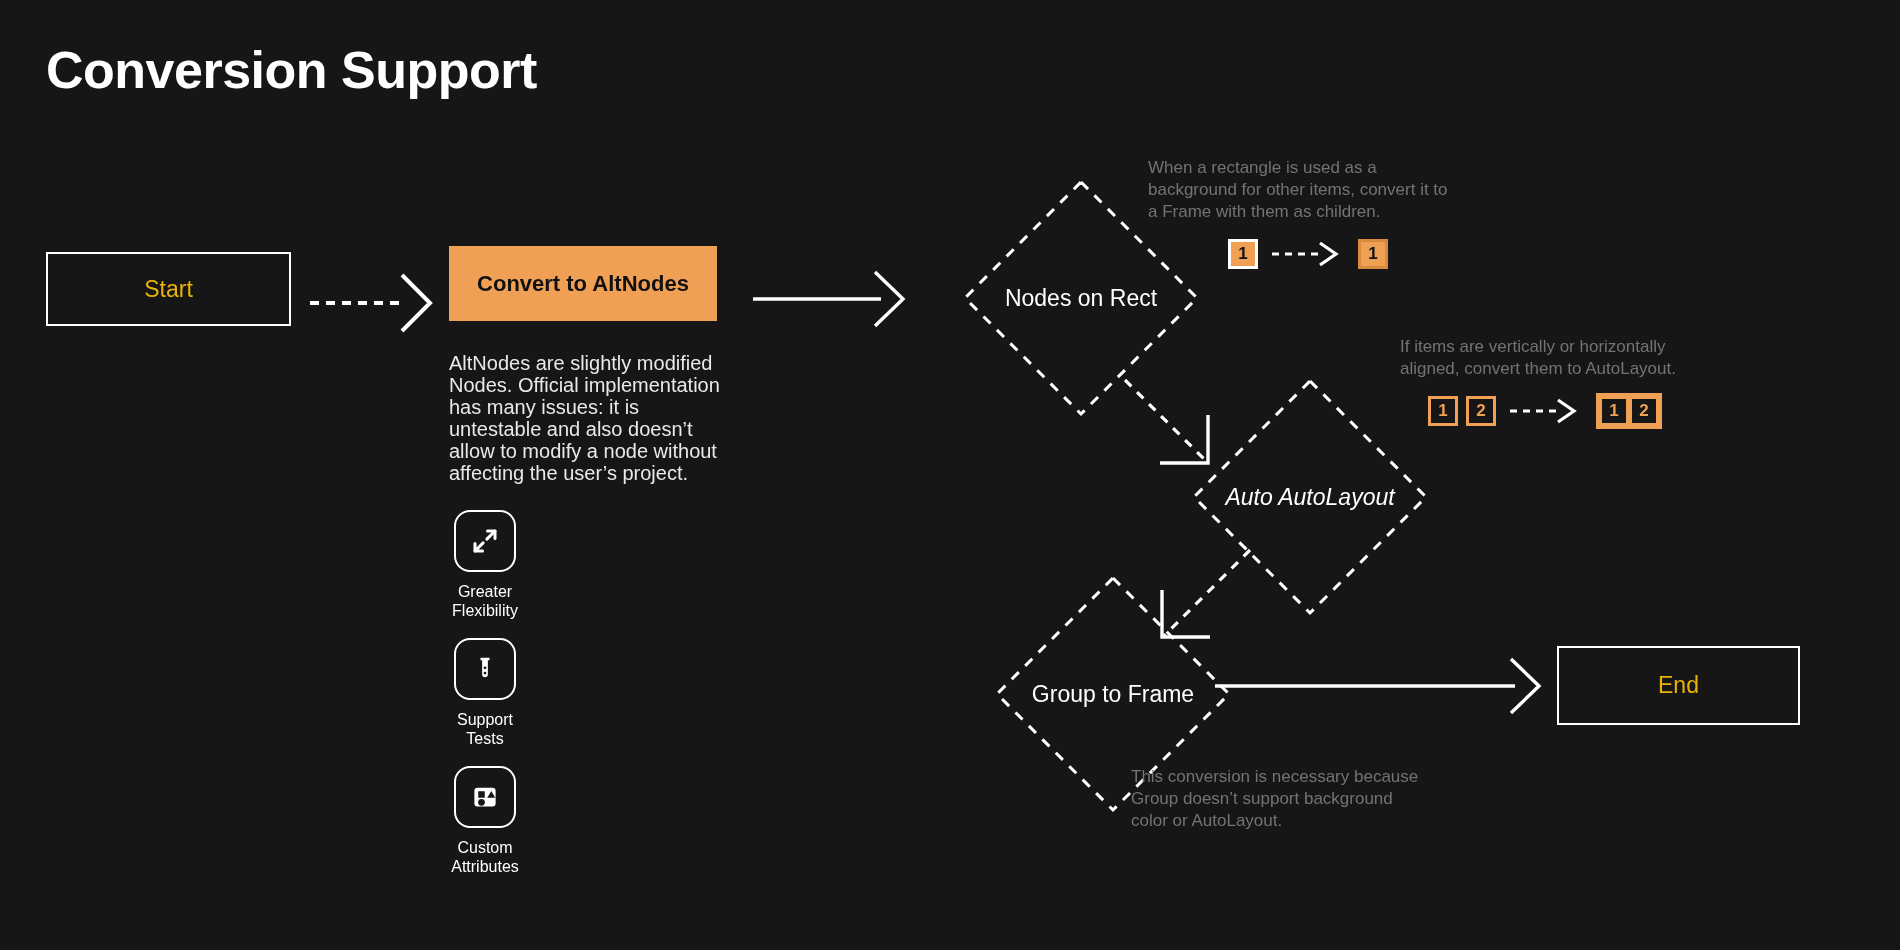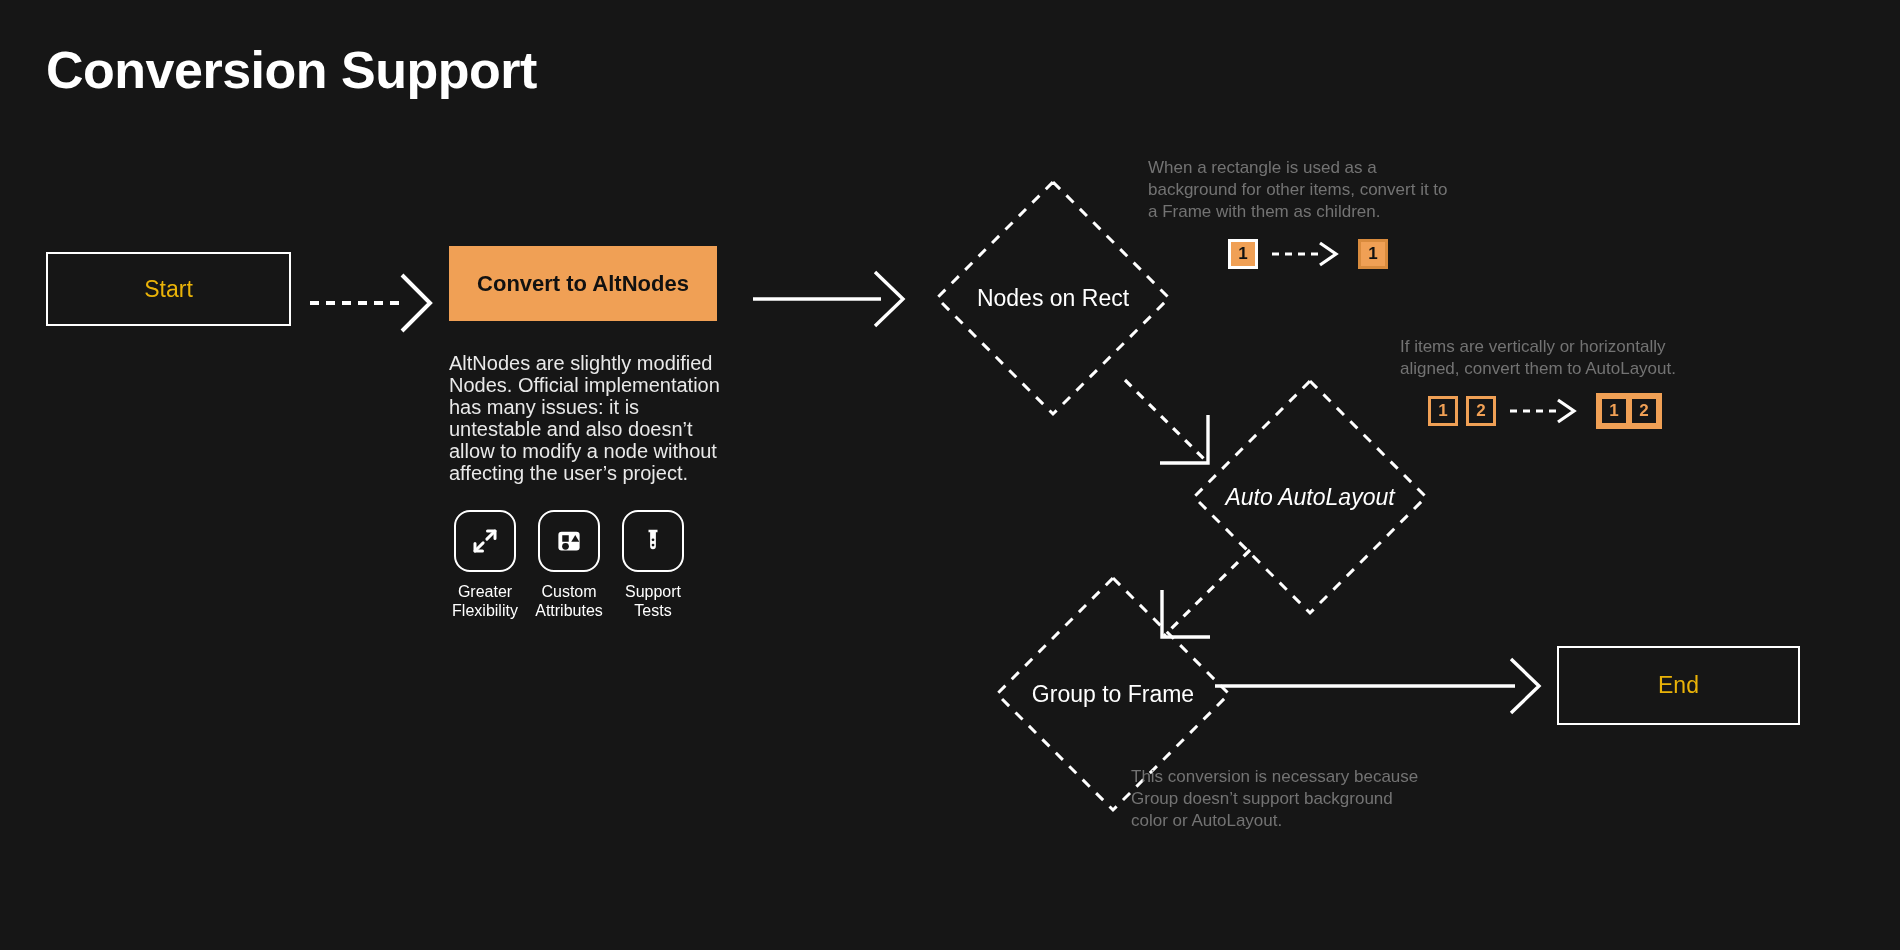--- a/index.html
+++ b/index.html
@@ -38,21 +38,21 @@
     color: #111111; font-size: 22px; font-weight: bold;
   }
 
   
   #convert-note {
     left: 449px; top: 352px; width: 272px;
     color: #e9e9e9; font-size: 20px; line-height: 22px;
   }
 
   
-  #features { left: 452px; top: 510px; display: flex; gap: 18px; }
+  #features { left: 452px; top: 510px; display: flex; gap: 18px; flex-direction: column; }
   .feature { width: 66px; display: flex; flex-direction: column; align-items: center; }
   .feat-tile {
     width: 62px; height: 62px; border-radius: 16px;
     border: 2px solid #ffffff;
     display: flex; align-items: center; justify-content: center;
   }
   .feat-label {
     margin-top: 10px; text-align: center;
     color: #ffffff; font-size: 16px; line-height: 19px;
   }
@@ -60,21 +60,21 @@
   
   .diamond-wrap { width: 240px; height: 240px; }
   .diamond-shape {
     position: absolute; left: 0; top: 0; width: 240px; height: 240px;
   }
   .diamond-label {
     position: absolute; left: 50%; top: 50%;
     transform: translate(-50%, -50%);
     white-space: nowrap; color: #ffffff; font-size: 23px;
   }
-  #d-nodes-on-rect { left: 933px; top: 178px; }
+  #d-nodes-on-rect { left: 961px; top: 178px; }
   #d-auto-autolayout { left: 1190px; top: 377px; font-style: italic; }
   #d-group-to-frame { left: 993px; top: 574px; }
 
   
   .annot { color: #737373; font-size: 17px; line-height: 22px; }
   #annot-rect { left: 1148px; top: 157px; width: 310px; }
   #annot-align { left: 1400px; top: 336px; width: 320px; }
   #annot-group { left: 1131px; top: 766px; width: 290px; }
 
   
@@ -136,40 +136,40 @@
           <line x1="20" y1="4" x2="13.5" y2="10.5"></line>
           <line x1="4" y1="20" x2="10.5" y2="13.5"></line>
         </svg>
       </div>
       <div class="feat-label">Greater Flexibility</div>
     </div>
 
     <div class="feature">
       <div class="feat-tile">
         <svg width="30" height="30" viewBox="0 0 24 24">
+          <path d="M8.4 3 h7.2 v2 h-1.3 v11.2 a2.3 2.3 0 0 1 -4.6 0 V5 H8.4 Z" fill="#ffffff"></path>
+          <circle cx="12" cy="11" r="1.1" fill="#161616"></circle>
+          <circle cx="12" cy="15.2" r="1.1" fill="#161616"></circle>
+        </svg>
+      </div>
+      <div class="feat-label">Support Tests</div>
+    </div>
+
+    <div class="feature">
+      <div class="feat-tile">
+        <svg width="30" height="30" viewBox="0 0 24 24">
           <rect x="3.5" y="4.5" width="17" height="15" rx="2.6" fill="#ffffff"></rect>
           <rect x="6.6" y="7.4" width="5.2" height="5.2" fill="#161616"></rect>
           <path d="M17 7.2 L20.2 12.6 H13.8 Z" fill="#161616"></path>
           <circle cx="9.2" cy="16.2" r="2.7" fill="#161616"></circle>
         </svg>
       </div>
       <div class="feat-label">Custom Attributes</div>
     </div>
 
-    <div class="feature">
-      <div class="feat-tile">
-        <svg width="30" height="30" viewBox="0 0 24 24">
-          <path d="M8.4 3 h7.2 v2 h-1.3 v11.2 a2.3 2.3 0 0 1 -4.6 0 V5 H8.4 Z" fill="#ffffff"></path>
-          <circle cx="12" cy="11" r="1.1" fill="#161616"></circle>
-          <circle cx="12" cy="15.2" r="1.1" fill="#161616"></circle>
-        </svg>
-      </div>
-      <div class="feat-label">Support Tests</div>
-    </div>
-
   </div>
 
   <svg class="abs" style="left:753px; top:268px;" width="160" height="62" viewBox="0 0 160 62">
     <line x1="0" y1="31" x2="128" y2="31" stroke="#ffffff" stroke-width="3.4"></line>
     <polyline points="122,4 150,31 122,58" fill="none" stroke="#ffffff" stroke-width="3.4"></polyline>
   </svg>
 
   <div class="abs diamond-wrap" id="d-nodes-on-rect">
     <svg class="diamond-shape" viewBox="0 0 240 240">
       <polygon points="120,4 236,120 120,236 4,120" fill="none" stroke="#ffffff" stroke-width="3" stroke-dasharray="10 9"></polygon>

